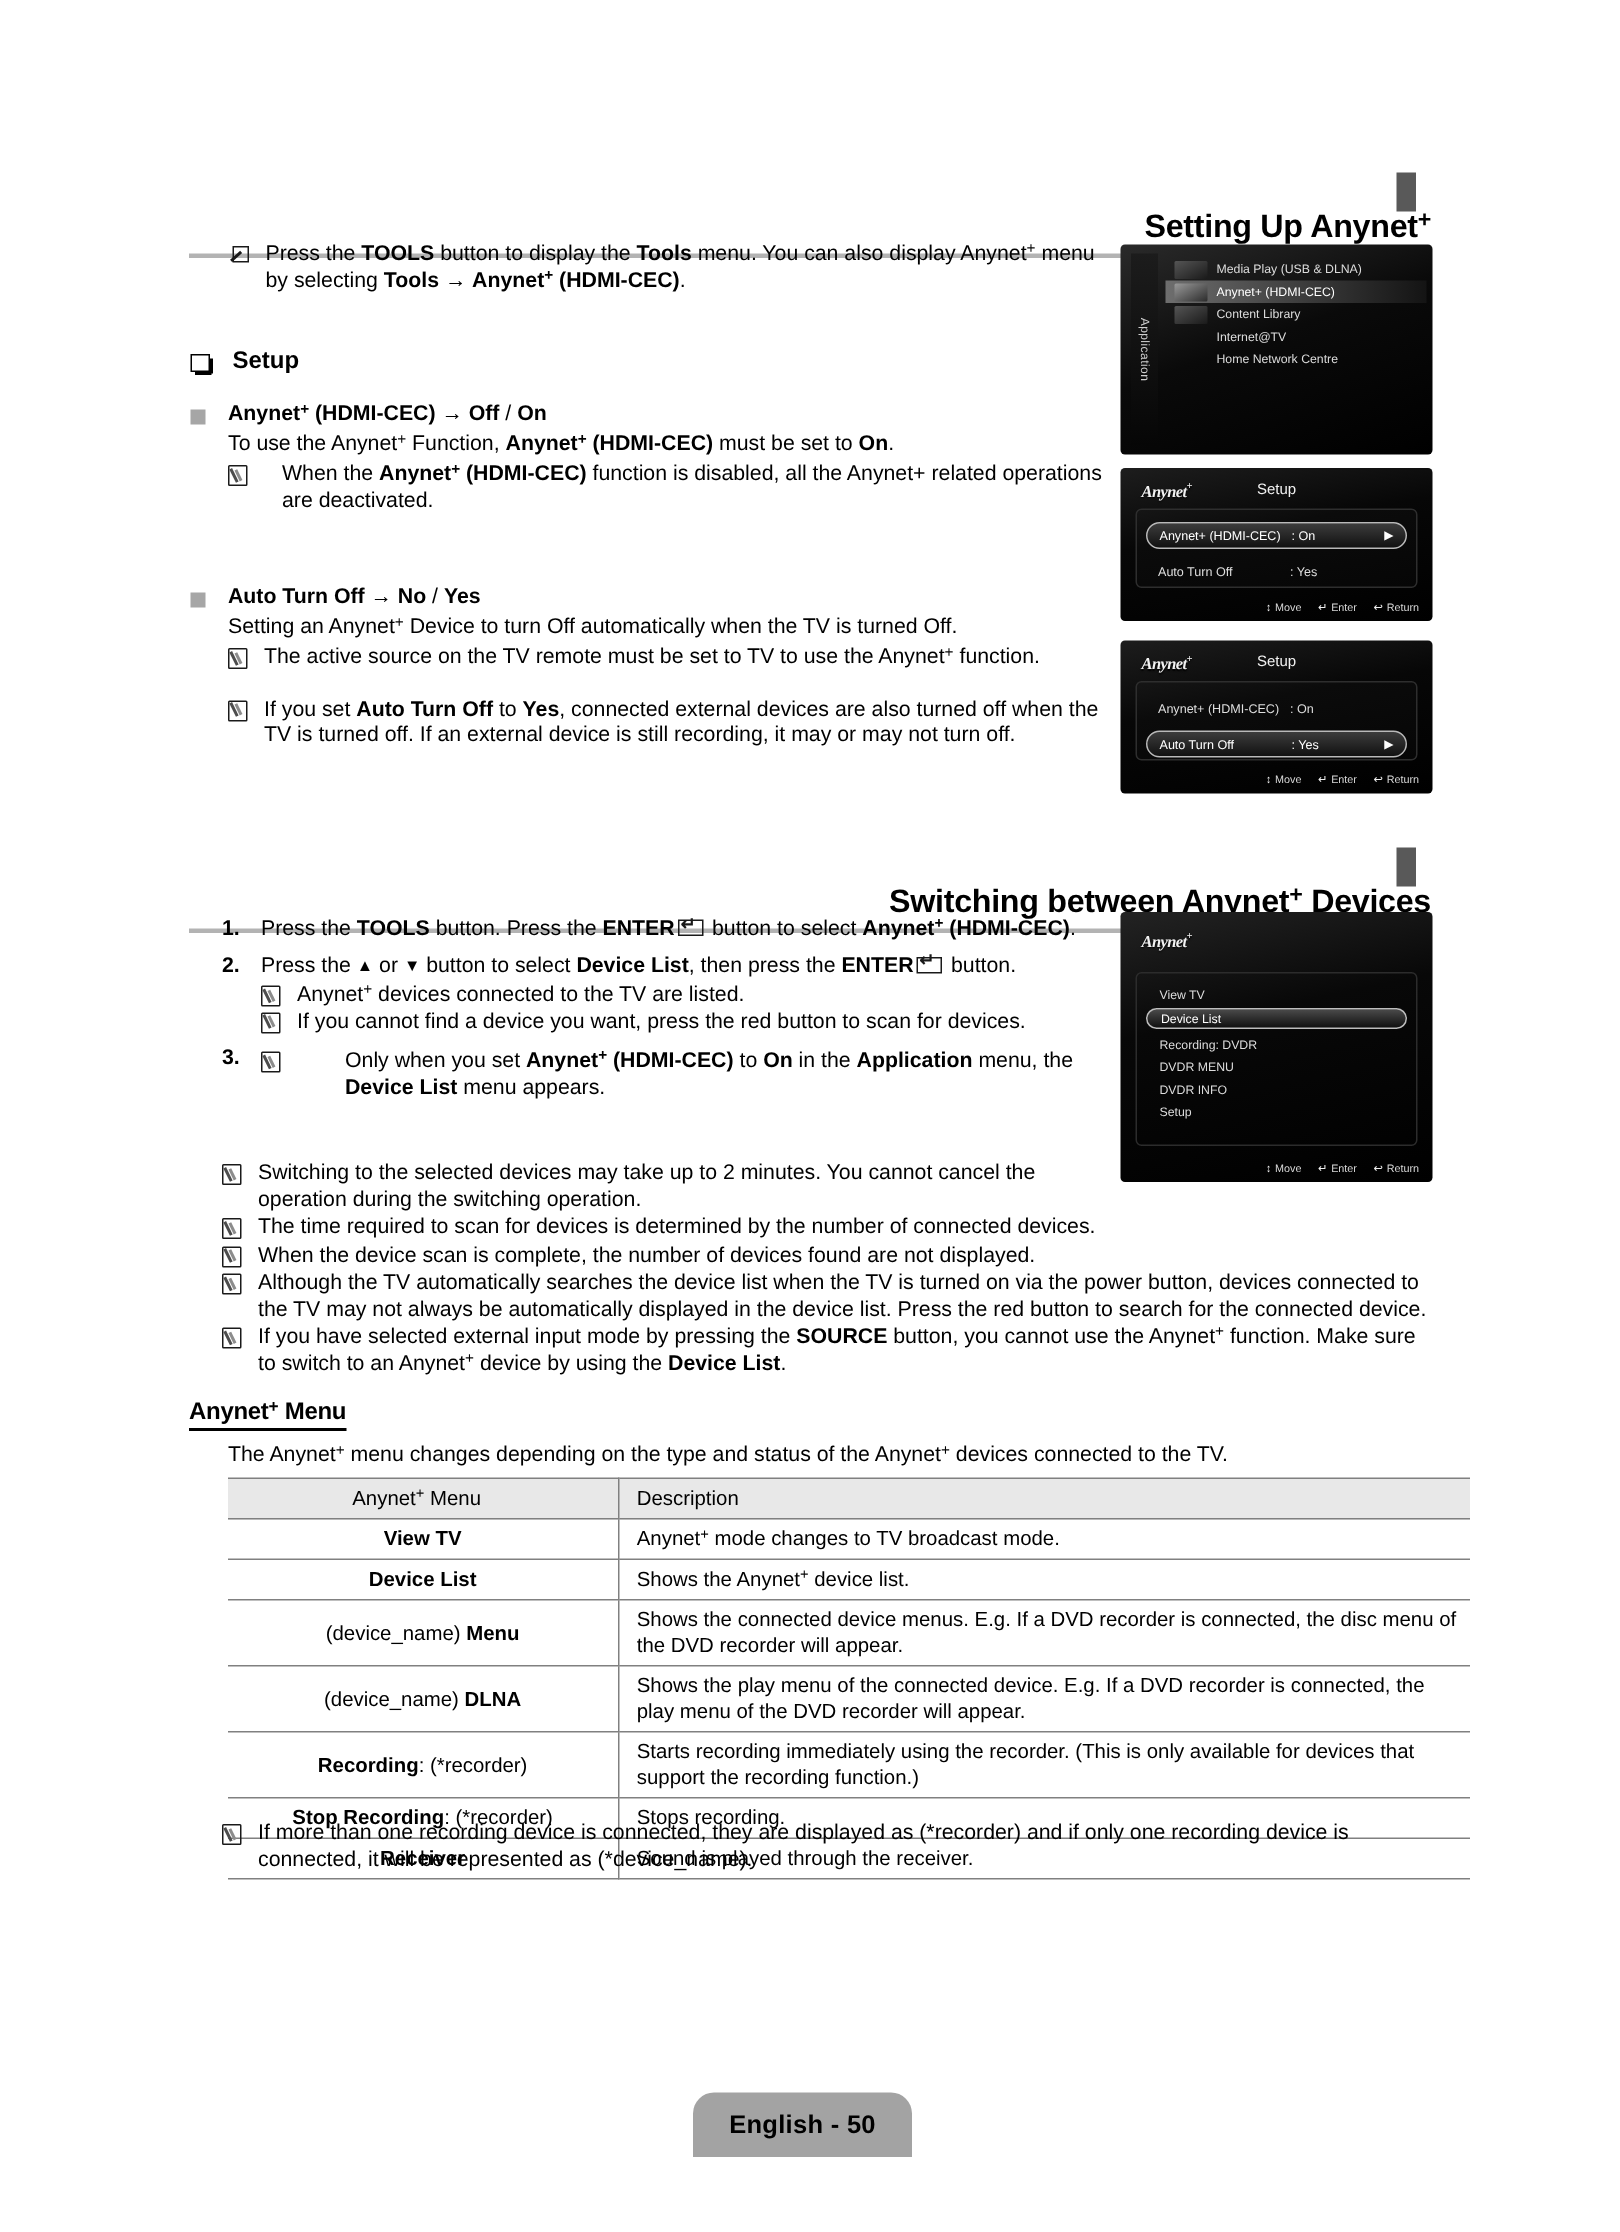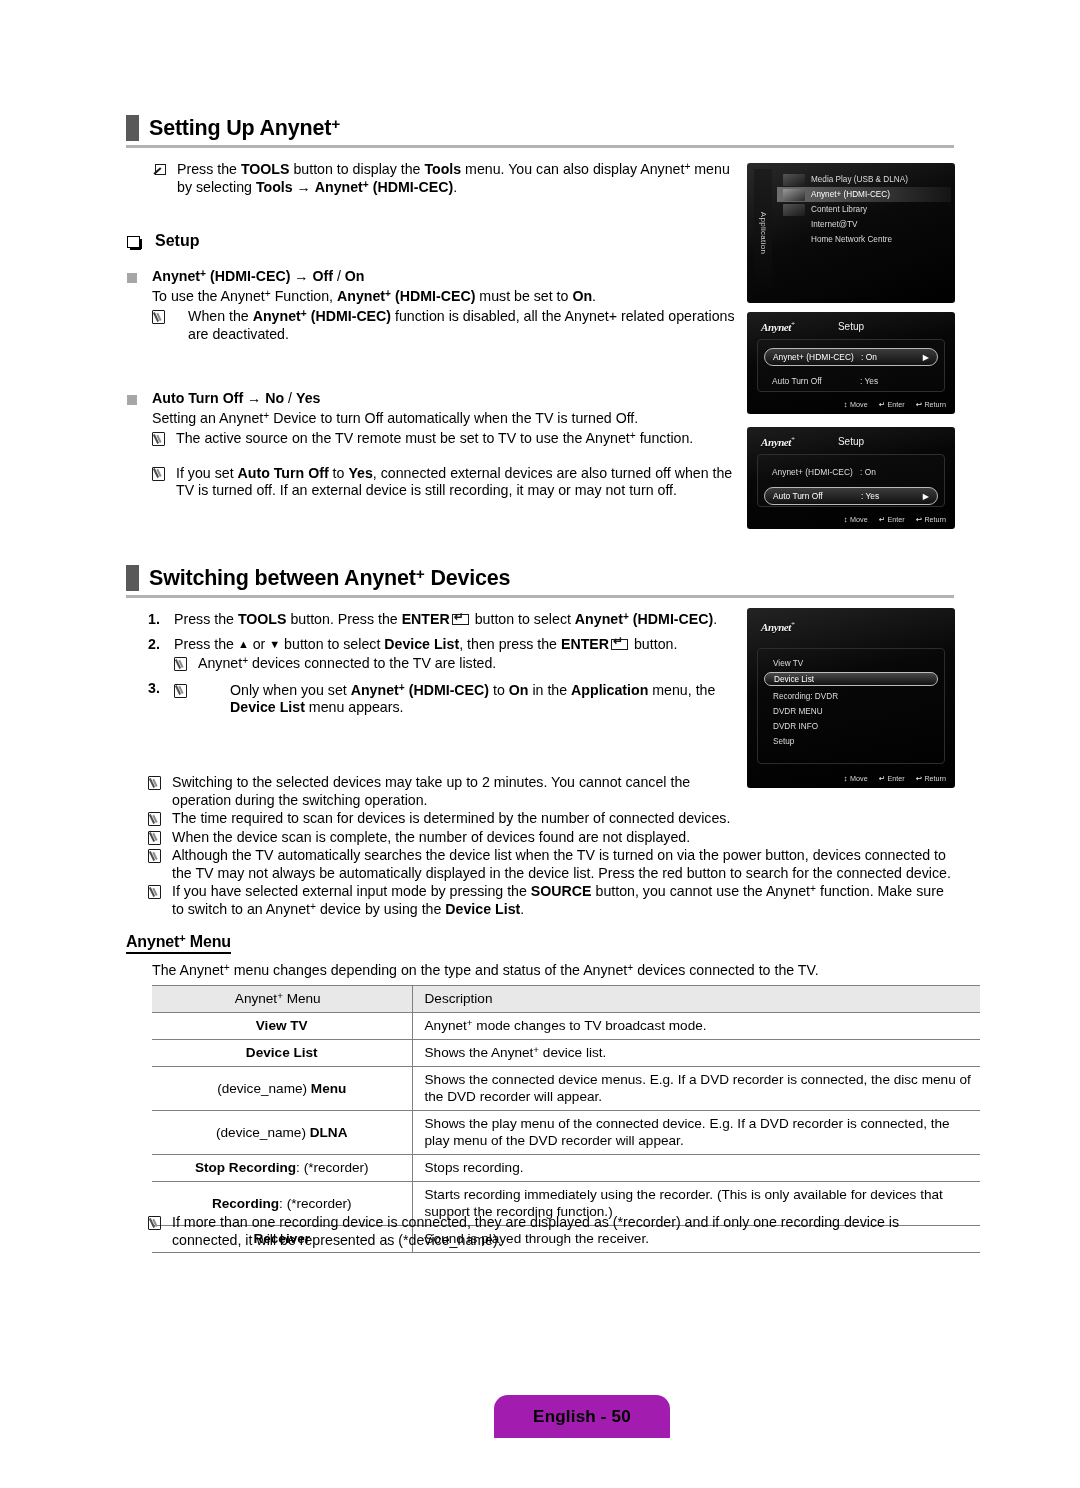--- a/index.html
+++ b/index.html
@@ -19,20 +19,21 @@
 
   
   .sec-head {
     position: relative;
     margin: 0 0 0 126px;
     width: 828px;
     padding: 0 0 4px 0;
     border-bottom: 3px solid #b3b3b3;
     display: flex;
     align-items: flex-end;
+    flex-direction: column;
   }
   .sec-head .sq {
     width: 13px; height: 26px;
     background: #595959;
     display: inline-block;
     margin-right: 10px;
     flex: none;
   }
   .sec-head .txt {
     font-size: 21.5px;
@@ -254,25 +255,25 @@
     border-right: 1.6px solid #808080;
     text-align: center;
   }
   table.anynet th.c1 { padding-left: 0; }
   table.anynet td.c2, table.anynet th.c2 { padding-left: 12px; }
 
   
   .pagebadge {
     position: absolute;
     left: 462px; top: 1395px;
-    width: 176px; height: 43px;
-    background: #a21caf;
+    width: 146px; height: 43px;
+    background: #a3a3a3;
     border-radius: 14px 14px 0 0;
     display: flex; align-items: center; justify-content: center;
-    font-size: 17px; font-weight: bold; letter-spacing: 0.2px; margin-left: 32px;
+    font-size: 17px; font-weight: bold; letter-spacing: 0.2px;
   }
 
   .sub-head {
     font-size: 16px; font-weight: bold;
     display: inline-block;
     border-bottom: 2px solid #000;
     padding-bottom: 1px;
     letter-spacing: -0.2px;
   }
 </style>
@@ -441,20 +442,24 @@
     </div>
 
     <div class="row" style="margin-top:7px;">
       <span style="width:26px; font-weight:bold; flex:none;">2.</span>
       <div class="content">
         <div>Press the <span class="tri">▲</span> or <span class="tri">▼</span> button to select <b>Device List</b>, then press the <b>ENTER</b><span class="k-enter"></span> button.</div>
         <div class="row" style="margin-top:2px;">
           <span class="ico-note"></span>
           <span class="content" style="padding-left:11px;">Anynet<span class="sup" style="font-weight:normal;">+</span> devices connected to the TV are listed.</span>
         </div>
+        <div class="row">
+          <span class="ico-note"></span>
+          <span class="content" style="padding-left:11px;">If you cannot find a device you want, press the red button to scan for devices.</span>
+        </div>
       </div>
     </div>
 
     <div class="row" style="margin-top:7px;">
       <span style="width:26px; font-weight:bold; flex:none;">3.</span>
       <div class="content">
         <div class="row" style="margin-top:2px;gap:32px;">
           <span class="ico-note"></span>
           <span class="content" style="padding-left:11px;">Only when you set <b>Anynet<span class="sup">+</span> (HDMI-CEC)</b> to <b>On</b> in the <b>Application</b> menu, the <b>Device List</b> menu appears.</span>
         </div>
@@ -557,28 +562,28 @@
         </tr>
         <tr>
           <td class="c1" style="vertical-align:middle;">(device_name) <b>Menu</b></td>
           <td class="c2">Shows the connected device menus. E.g. If a DVD recorder is connected, the disc menu of the DVD recorder will appear.</td>
         </tr>
         <tr>
           <td class="c1" style="vertical-align:middle;">(device_name) <b>DLNA</b></td>
           <td class="c2">Shows the play menu of the connected device. E.g. If a DVD recorder is connected, the play menu of the DVD recorder will appear.</td>
         </tr>
         <tr>
+          <td class="c1" style="vertical-align:middle;"><b>Recording</b>: (*recorder)</td>
+          <td class="c2">Starts recording immediately using the recorder. (This is only available for devices that support the recording function.)</td>
+        </tr>
+        <tr>
           <td class="c1"><b>Stop Recording</b>: (*recorder)</td>
           <td class="c2">Stops recording.</td>
         </tr>
         <tr>
-          <td class="c1" style="vertical-align:middle;"><b>Recording</b>: (*recorder)</td>
-          <td class="c2">Starts recording immediately using the recorder. (This is only available for devices that support the recording function.)</td>
-        </tr>
-        <tr>
           <td class="c1"><b>Receiver</b></td>
           <td class="c2">Sound is played through the receiver.</td>
         </tr>
       </tbody>
     </table>
   </div>
 
   <div style="position:absolute; left:148px; top:1214px; width:806px;" class="body-txt">
     <div class="row">
       <span class="ico-note"></span>

